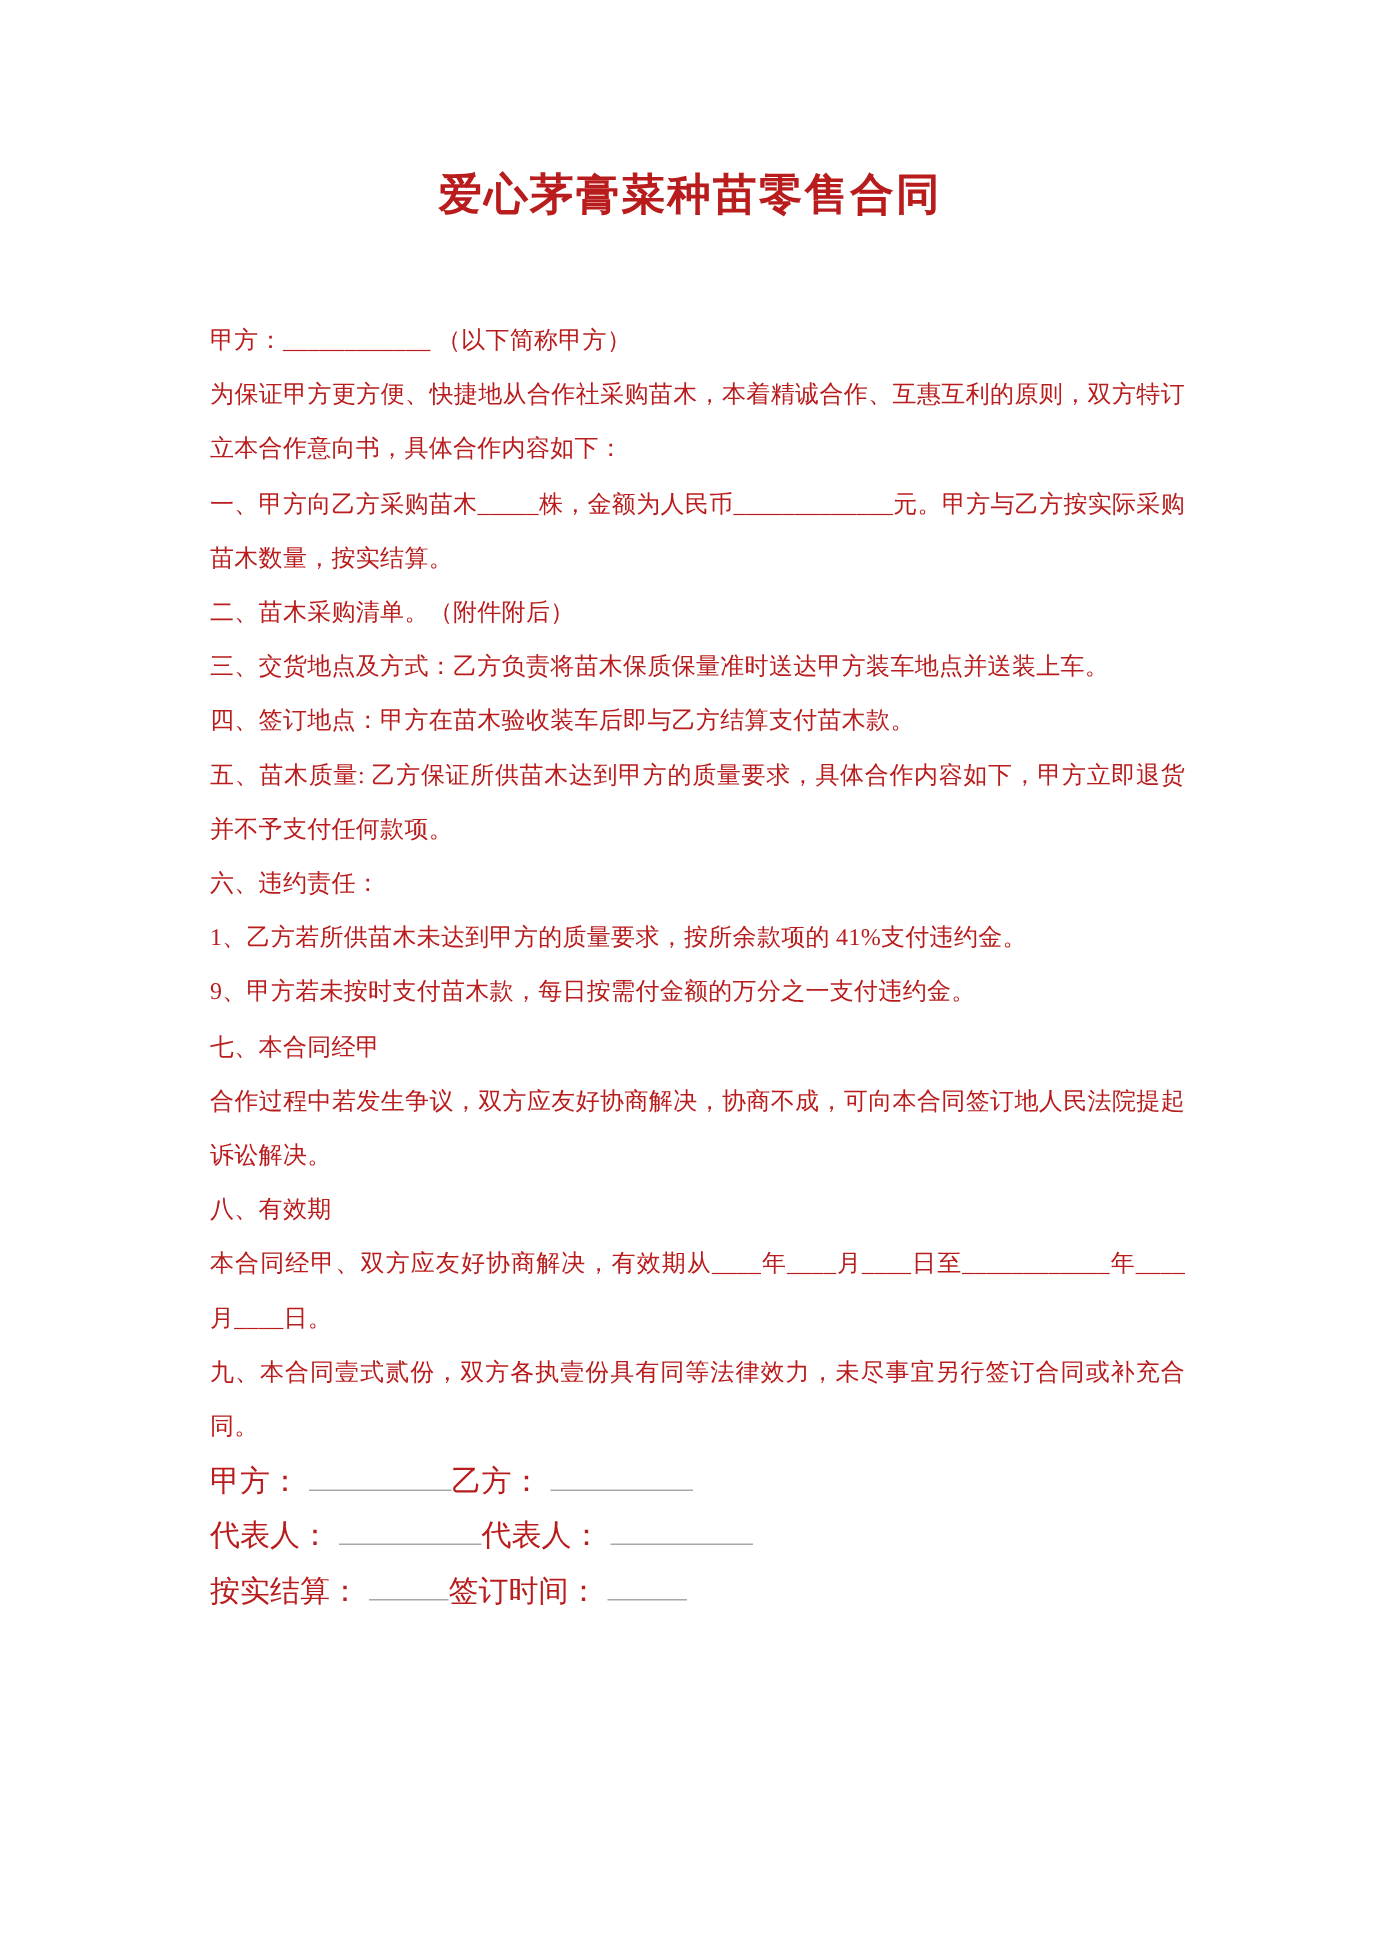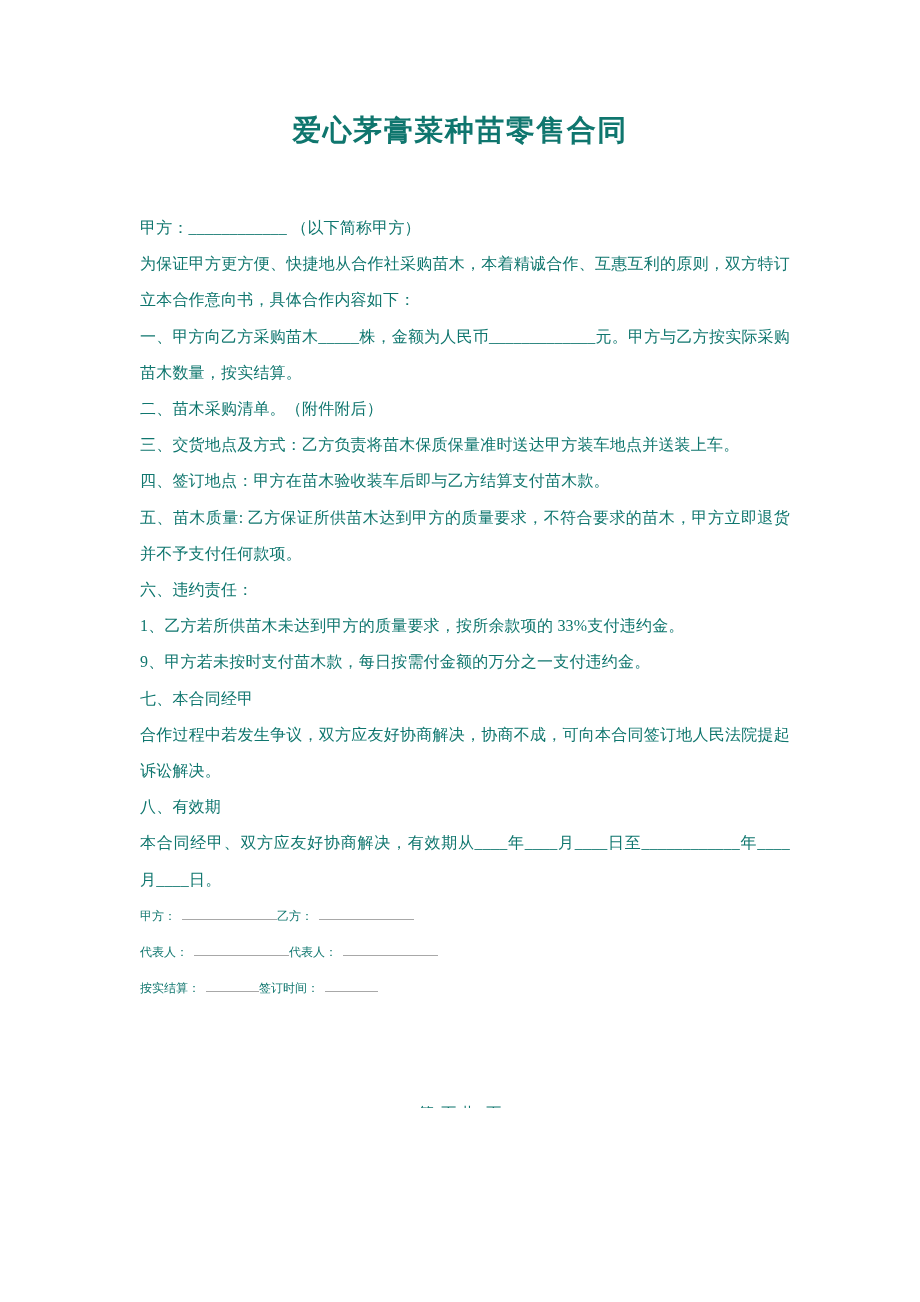--- a/index.html
+++ b/index.html
@@ -3,21 +3,21 @@
 <meta charset="utf-8">
 <style>
   html, body { margin: 0; padding: 0; background: #ffffff; }
   .page {
     position: relative;
     width: 920px;
     height: 1108px;
     background: #ffffff;
     overflow: hidden;
     font-family: "Liberation Serif", "DejaVu Serif", serif;
-    color: #0f766e;
+    color: #b91c1c;
   }
   .doc-title {
     margin: 108px 0 0 0;
     text-align: center;
     font-size: 29px;
     font-weight: bold;
     line-height: 44px;
     letter-spacing: 1.5px;
   }
   .content {
@@ -25,21 +25,21 @@
     width: 650px;
   }
   .content p.line {
     margin: 0;
     font-size: 16px;
     line-height: 36.2px;
     text-align: justify;
     letter-spacing: 0.2px;
   }
   .sig-row {
-    font-size: 12px;
+    font-size: 20px;
     line-height: 36.2px;
     white-space: nowrap;
   }
   .blank {
     display: inline-block;
     width: 95px;
     height: 17px;
     border-bottom: 1px solid #a8a8a8;
     margin-left: 6px;
     vertical-align: baseline;
@@ -60,28 +60,29 @@
 
   <h1 class="doc-title">爱心茅膏菜种苗零售合同</h1>
 
   <div class="content">
     <p class="line">甲方：____________ （以下简称甲方）</p>
     <p class="line">为保证甲方更方便、快捷地从合作社采购苗木，本着精诚合作、互惠互利的原则，双方特订立本合作意向书，具体合作内容如下：</p>
     <p class="line">一、甲方向乙方采购苗木_____株，金额为人民币_____________元。甲方与乙方按实际采购苗木数量，按实结算。</p>
     <p class="line">二、苗木采购清单。（附件附后）</p>
     <p class="line">三、交货地点及方式：乙方负责将苗木保质保量准时送达甲方装车地点并送装上车。</p>
     <p class="line">四、签订地点：甲方在苗木验收装车后即与乙方结算支付苗木款。</p>
-    <p class="line">五、苗木质量: 乙方保证所供苗木达到甲方的质量要求，不符合要求的苗木，甲方立即退货并不予支付任何款项。</p>
+    <p class="line">五、苗木质量: 乙方保证所供苗木达到甲方的质量要求，具体合作内容如下，甲方立即退货并不予支付任何款项。</p>
     <p class="line">六、违约责任：</p>
-    <p class="line">1、乙方若所供苗木未达到甲方的质量要求，按所余款项的 33%支付违约金。</p>
+    <p class="line">1、乙方若所供苗木未达到甲方的质量要求，按所余款项的 41%支付违约金。</p>
     <p class="line">9、甲方若未按时支付苗木款，每日按需付金额的万分之一支付违约金。</p>
     <p class="line">七、本合同经甲</p>
     <p class="line">合作过程中若发生争议，双方应友好协商解决，协商不成，可向本合同签订地人民法院提起诉讼解决。</p>
     <p class="line">八、有效期</p>
     <p class="line">本合同经甲、双方应友好协商解决，有效期从____年____月____日至____________年____月____日。</p>
+    <p class="line">九、本合同壹式贰份，双方各执壹份具有同等法律效力，未尽事宜另行签订合同或补充合同。</p>
 
     <div class="sig-row"><span>甲方：</span><span class="blank"></span><span>乙方：</span><span class="blank"></span></div>
     <div class="sig-row"><span>代表人：</span><span class="blank"></span><span>代表人：</span><span class="blank"></span></div>
     <div class="sig-row"><span>按实结算：</span><span class="blank short"></span><span>签订时间：</span><span class="blank short"></span></div>
   </div>
 
   <div class="page-footer">第1页 共 1页</div>
 
 </div>
 

